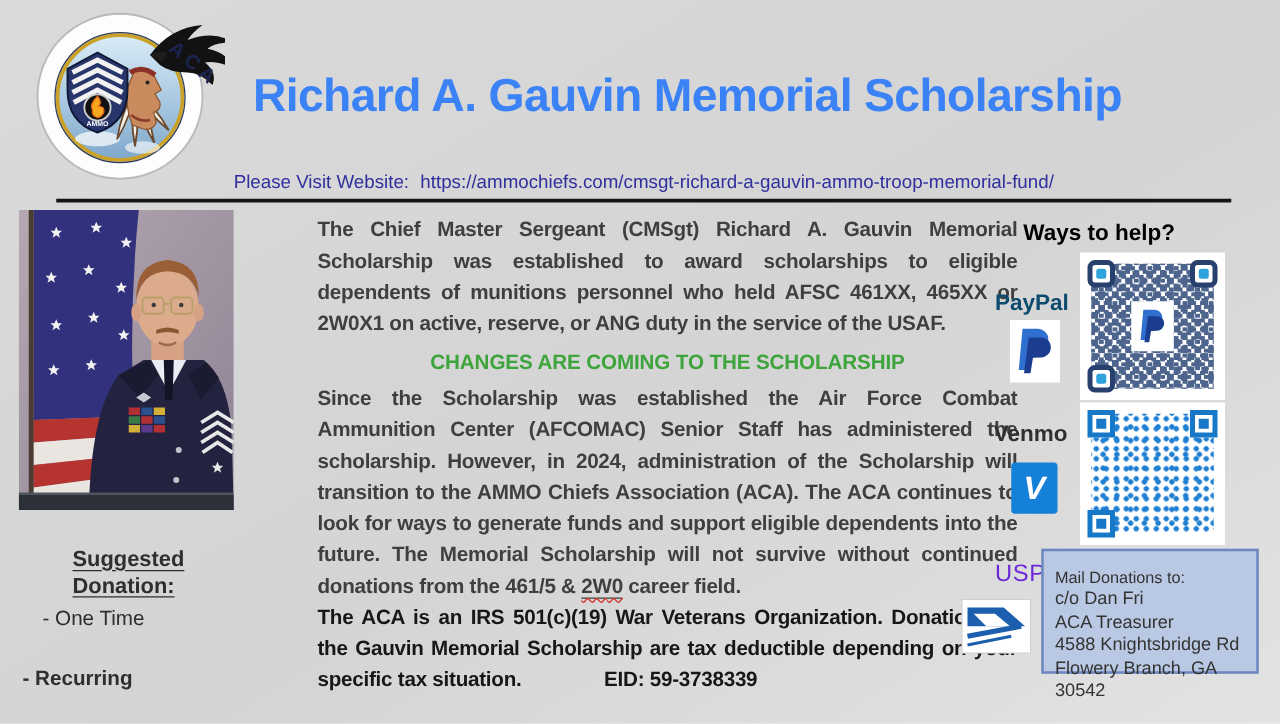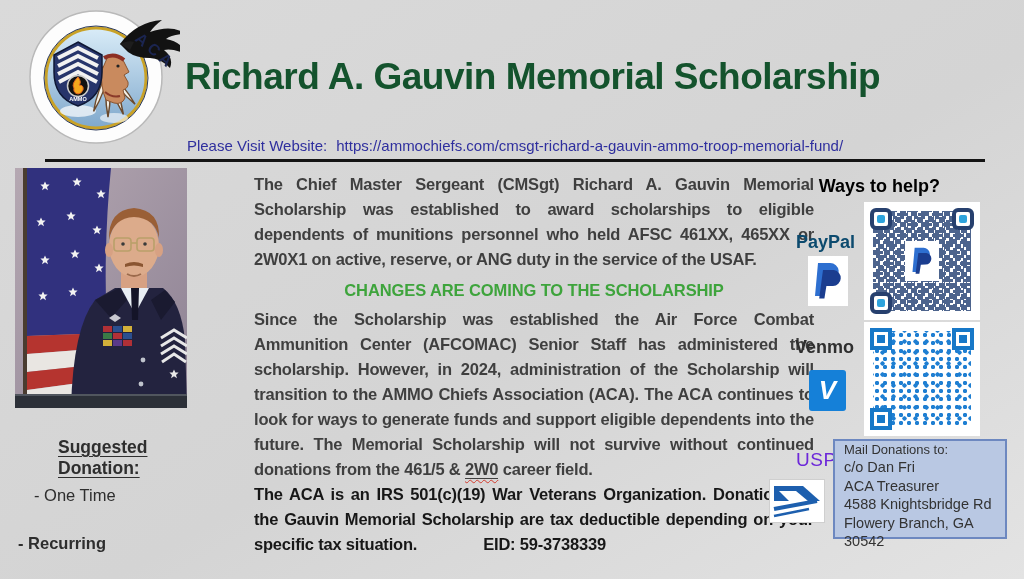--- a/index.html
+++ b/index.html
@@ -6,22 +6,22 @@
   body{
     width:1024px;height:579px;position:relative;overflow:hidden;
     background:linear-gradient(150deg,#dadada 0%,#d4d4d4 55%,#e3e3e3 100%);
     font-family:"Liberation Sans",sans-serif;
     -webkit-font-smoothing:antialiased;
   }
   .abs{position:absolute;}
 
   
   .title{
-    left:185px;top:56px;width:730px;
-    font-size:37px;font-weight:700;color:#14532d;letter-spacing:-.5px;white-space:nowrap;
+    left:185px;top:56px;width:730px;text-align:center;
+    font-size:37px;font-weight:700;color:#3b82f6;letter-spacing:-.5px;white-space:nowrap;
   }
   .website{
     left:45px;top:137px;width:940px;text-align:center;
     font-size:15px;color:#2f2f9e;font-weight:400;
   }
   .website .lbl{margin-right:9px;}
   .rule{left:45px;top:159px;width:940px;height:3px;background:#141414;}
 
   
   .photo-box{left:15px;top:168px;width:172px;height:240px;}
@@ -74,21 +74,21 @@
   .qr-pp .finder::after{content:"";position:absolute;inset:3px;background:#2ea3dc;border-radius:2px;}
   .qr-vm .finder{border:4px solid #1778c8;}
   .qr-vm .finder::after{content:"";position:absolute;inset:3px;background:#1778c8;}
   .f-tl{left:6px;top:6px;} .f-tr{right:6px;top:6px;} .f-bl{left:6px;bottom:6px;}
   .qr-center{position:absolute;left:50%;top:50%;transform:translate(-50%,-50%);
              width:34px;height:40px;background:#fff;display:flex;align-items:center;justify-content:center;}
 
   
   .mailbox{
     left:833px;top:439px;width:174px;height:100px;box-sizing:border-box;
-    background:#b9c8e3;border:2px solid #6d88c0;padding:0 9px;color:#333;
+    background:#b9c8e3;border:2px solid #6d88c0;padding:12px 9px;color:#333;
   }
   .mailbox .m0{font-size:13px;line-height:17px;}
   .mailbox .ml{font-size:14.5px;line-height:18.5px;}
 
   .logo-box{left:16px;top:6px;width:164px;height:142px;}
 </style>
 </head>
 <body>
 
 <div class="abs logo-box">

